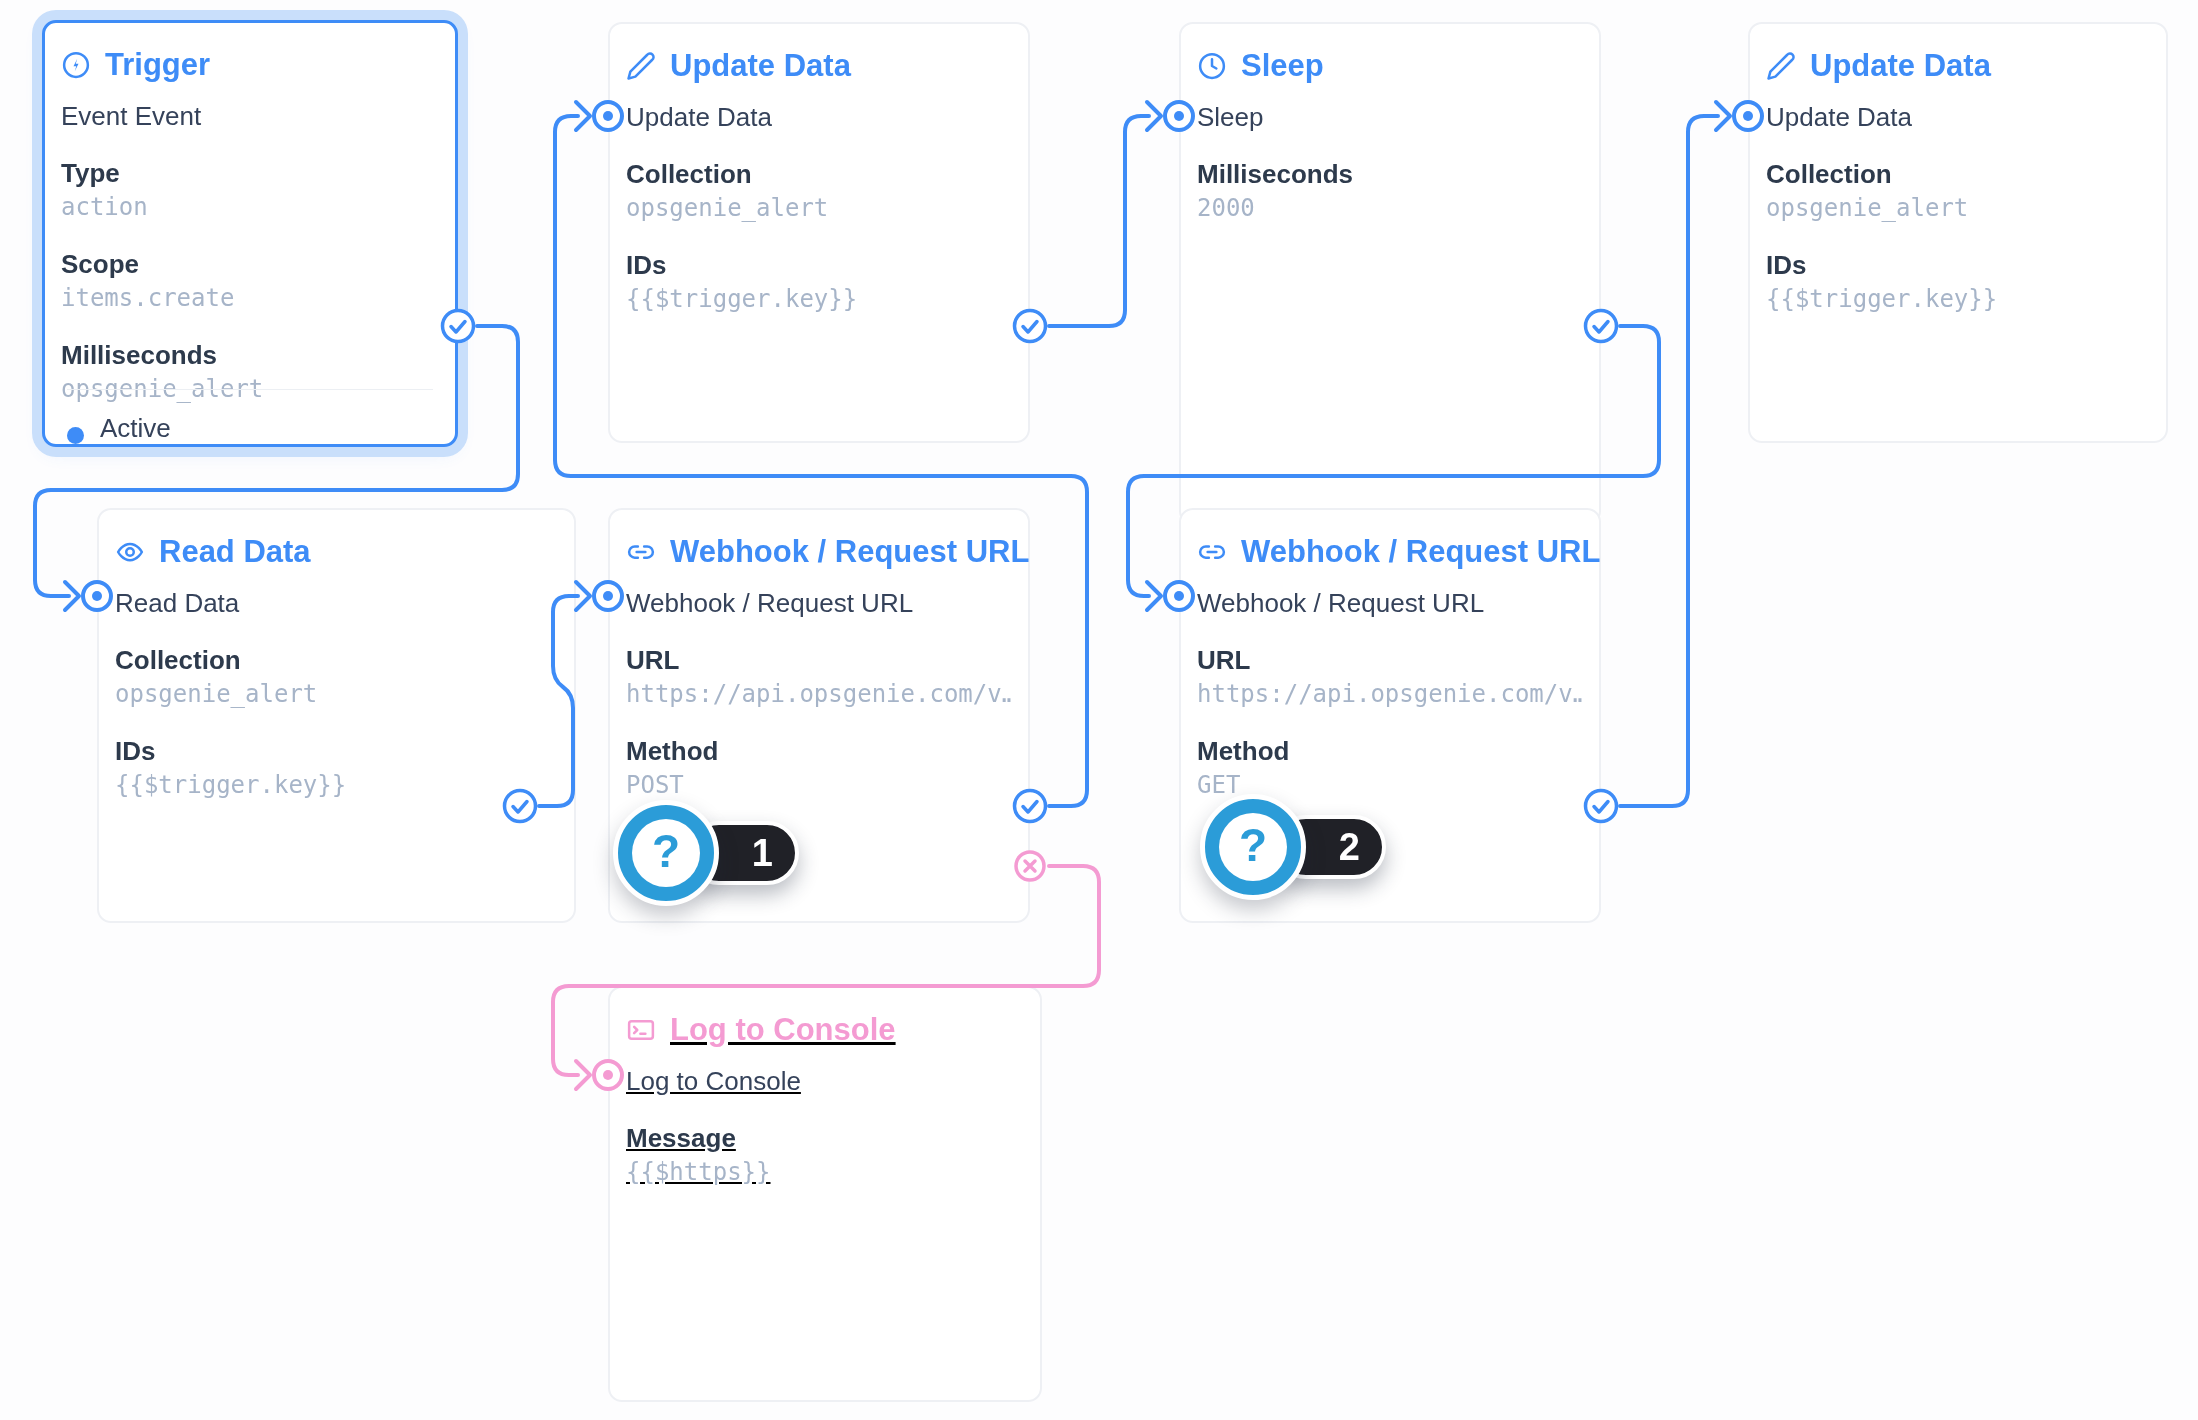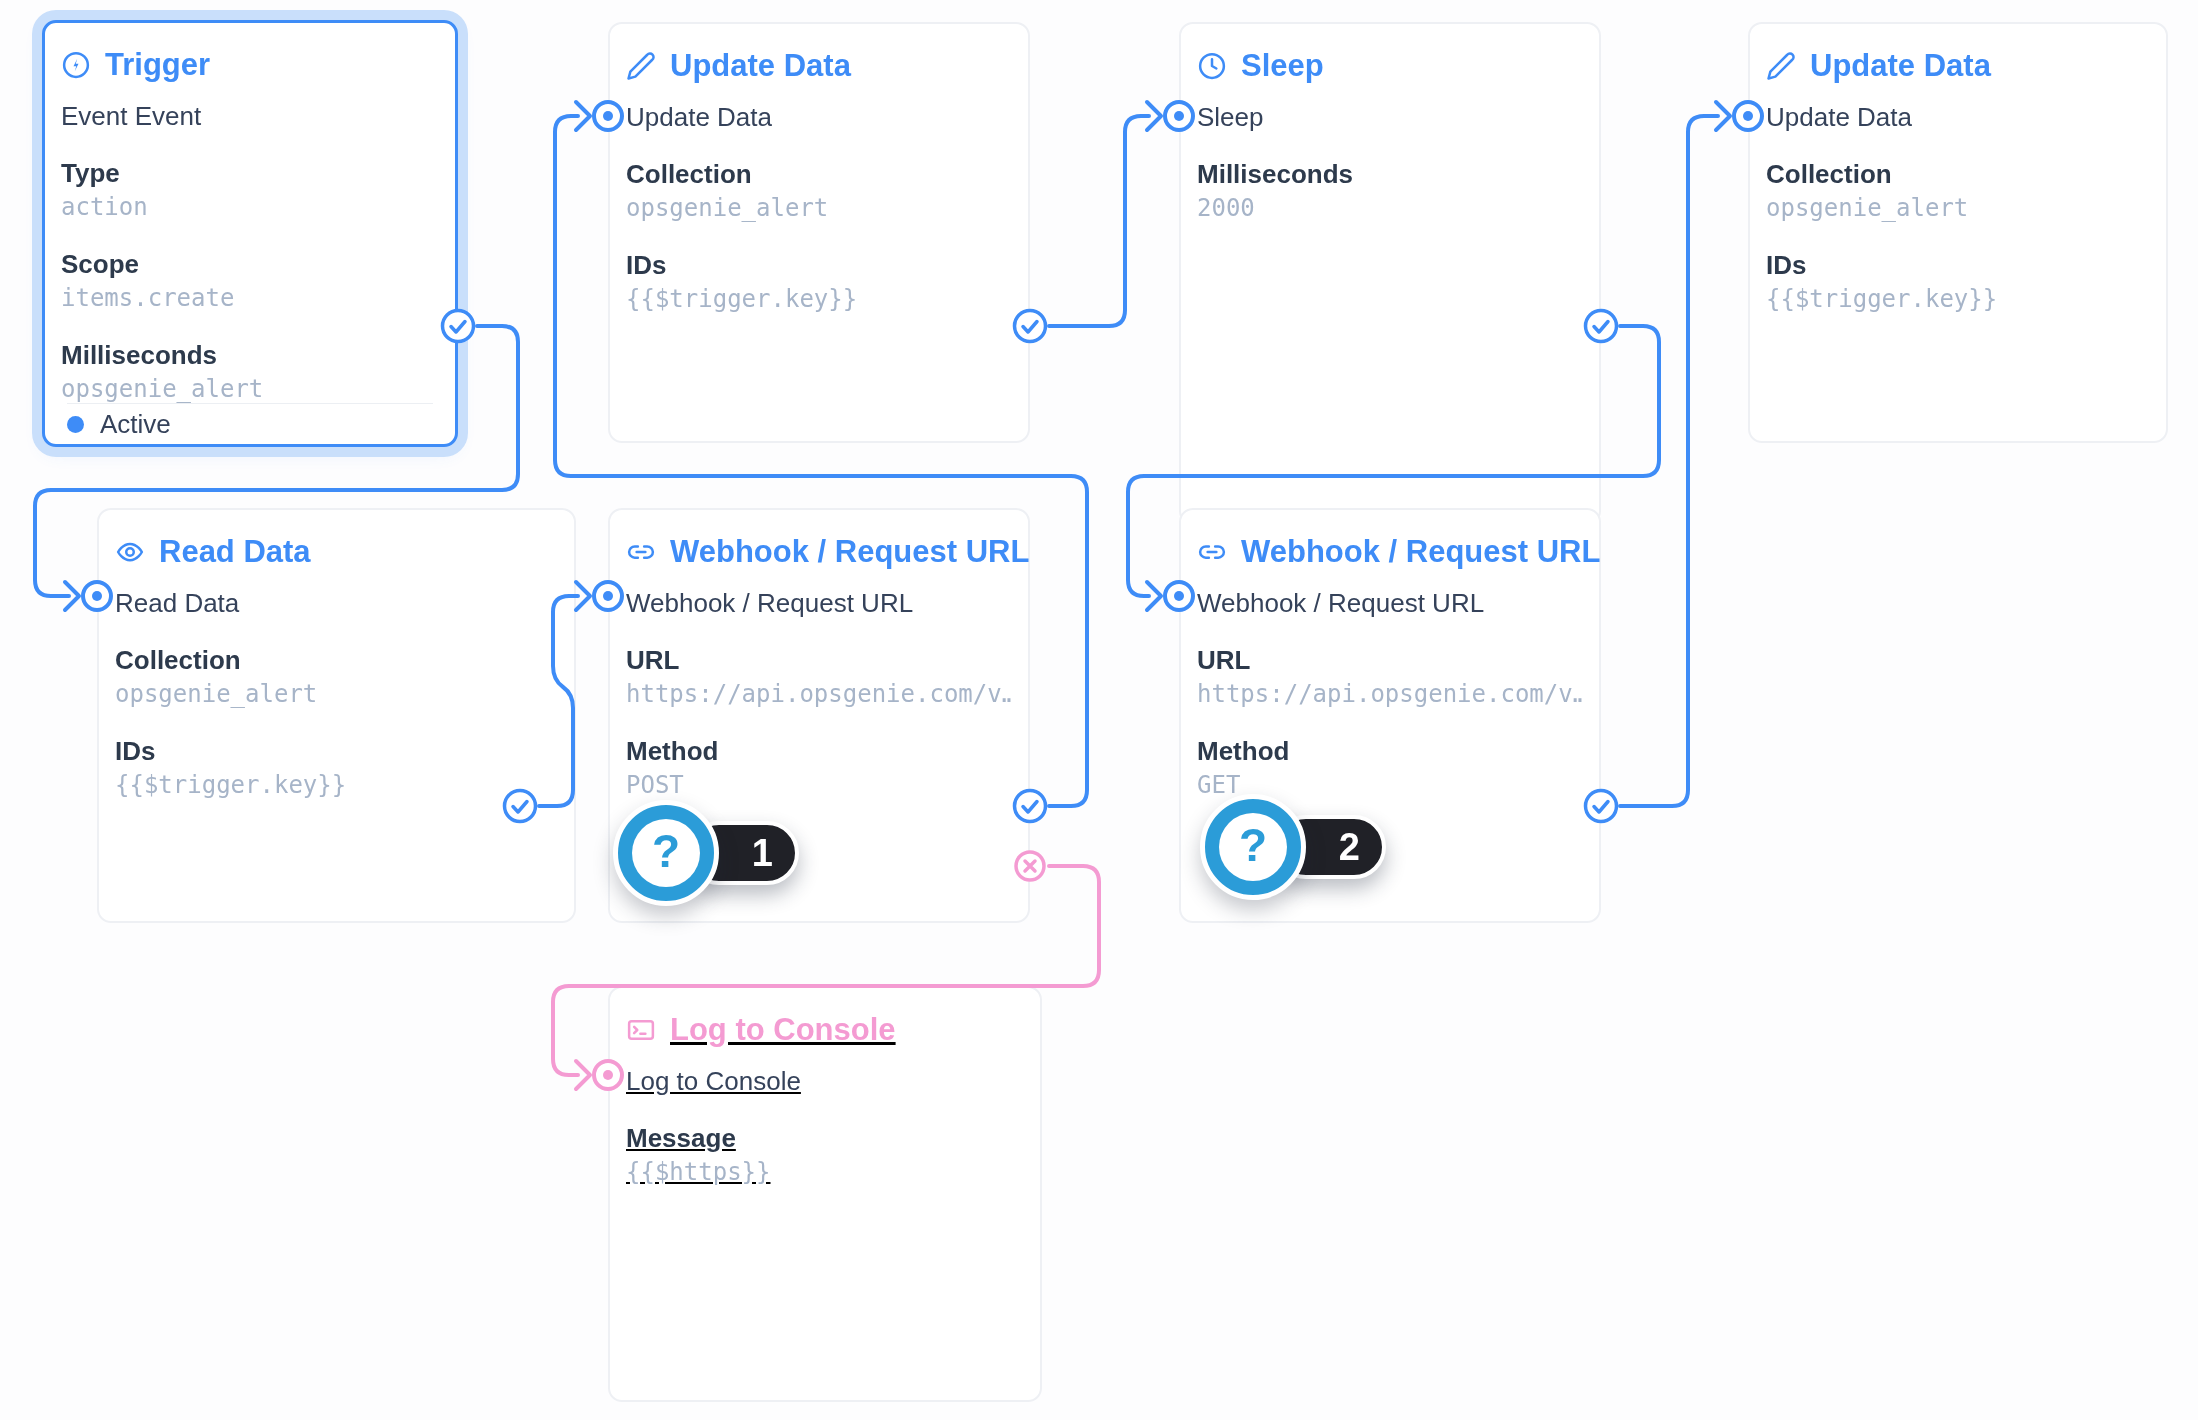--- a/index.html
+++ b/index.html
@@ -37,22 +37,22 @@
   .card-head.pink{color:var(--pink);}
   .card-head .hicon{display:flex;align-items:center;}
   .card-head svg{width:30px;height:30px;}
   .op-name{font-size:26px;color:var(--ink-soft);line-height:34px;white-space:nowrap;}
   .f-label{font-size:26px;font-weight:600;color:var(--ink);margin-top:23px;line-height:34px;}
   .f-value{
     font-family:"DejaVu Sans Mono",monospace;font-size:24px;color:var(--muted);
     line-height:34px;white-space:nowrap;overflow:hidden;max-width:100%;
   }
   .t-footer{
-    position:absolute;left:22px;right:22px;bottom:0;height:41px;
-    border-top:1px solid #eceff3;display:flex;align-items:center;gap:16px;
+    position:absolute;left:22px;right:22px;bottom:0;height:55px;
+    border-top:1px solid #eceff3;display:flex;align-items:flex-end;gap:16px;
   }
   .t-footer .status-dot{width:17px;height:17px;border-radius:50%;background:var(--accent);}
   .t-footer .status-text{font-size:26px;color:var(--ink-soft);}
 
   .qbadge{position:absolute;z-index:6;width:220px;height:110px;}
   .qcircle{
     position:absolute;left:0;top:0;width:106px;height:106px;border-radius:50%;
     background:var(--badge-blue);border:5px solid #fff;
     box-shadow:0 10px 20px rgba(30,40,60,.25);
     display:flex;align-items:center;justify-content:center;z-index:2;

